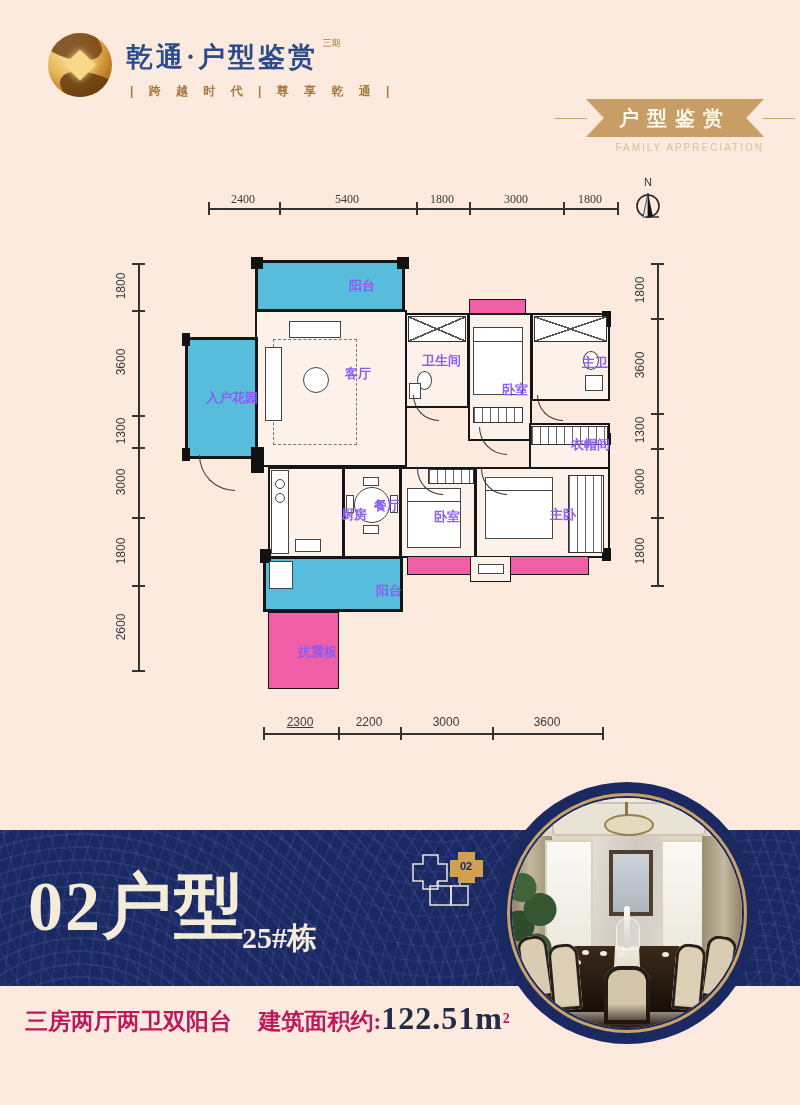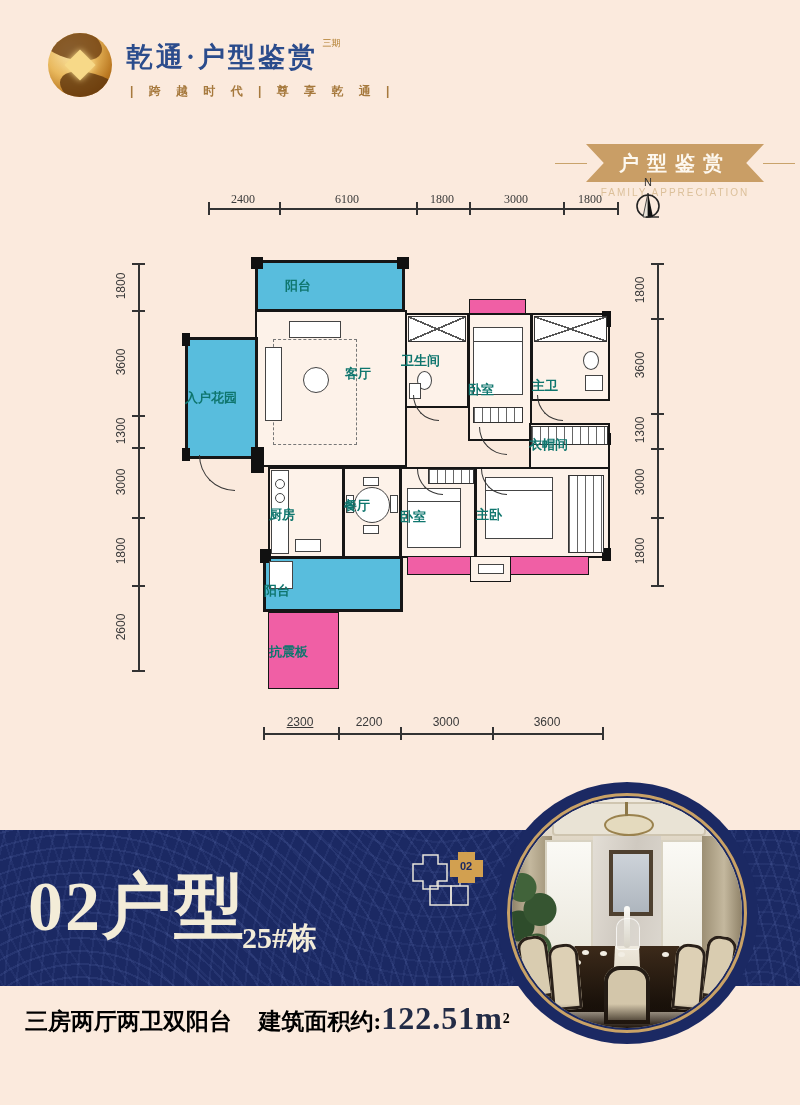--- a/index.html
+++ b/index.html
@@ -26,21 +26,21 @@
   .dimlabel{font-size:12px;color:#3a3a3a;white-space:nowrap;}
   .tickv{width:1.5px;height:13px;background:#333;}
   .tickh{width:13px;height:1.5px;background:#333;}
   .dimline-h{height:1.5px;background:#333;}
   .dimline-v{width:1.5px;background:#333;}
 
   
   .room{position:absolute;border:2.5px solid #161616;background:#fdf2e9;box-sizing:border-box;}
   .blue{background:#58bddd;}
   .pinkfill{background:#f05fa5;}
-  .roomlabel{position:absolute;font-size:13px;font-weight:bold;color:#0f766e;text-align:left;white-space:nowrap;}
+  .roomlabel{position:absolute;font-size:13px;font-weight:bold;color:#8b5cf6;text-align:right;white-space:nowrap;}
   .col{position:absolute;background:#111;}
   .furn{position:absolute;border:1.5px solid #444;background:#fff;box-sizing:border-box;}
   .xbox{position:absolute;border:1.5px solid #333;box-sizing:border-box;background:
     linear-gradient(to top right,transparent calc(50% - .8px),#555 calc(50% - .8px) calc(50% + .8px),transparent calc(50% + .8px)),
     linear-gradient(to bottom right,transparent calc(50% - .8px),#555 calc(50% - .8px) calc(50% + .8px),transparent calc(50% + .8px)),#fff;}
   .hatch{position:absolute;border:1.5px solid #333;box-sizing:border-box;background:repeating-linear-gradient(90deg,#666 0 1.5px,transparent 1.5px 8px),#fff;}
   .arc{position:absolute;border-left:1.5px solid #333;border-bottom:1.5px solid #333;border-radius:0 0 0 100%;box-sizing:border-box;}
   .oval{position:absolute;border:1.5px solid #444;border-radius:50%;background:#fff;box-sizing:border-box;}
 
   
@@ -55,21 +55,21 @@
   .unit-title{font-family:"Liberation Serif",serif;font-weight:bold;color:#f3ecd8;font-size:70px;letter-spacing:2px;}
   .unit-building{font-family:"Liberation Serif",serif;font-weight:bold;color:#f3ecd8;font-size:30px;}
 
   
   .medallion{position:absolute;left:496px;top:782px;width:262px;height:262px;border-radius:50%;background:#1b2963;}
   .med-ring{position:absolute;left:11px;top:11px;width:240px;height:240px;border-radius:50%;border:3px solid #c9a266;box-sizing:border-box;}
   .med-photo{position:absolute;left:16px;top:16px;width:230px;height:230px;border-radius:50%;overflow:hidden;background:linear-gradient(#eee8db,#cfc5b4);}
   .mp{position:absolute;}
 
   
-  .foot-cn{font-family:"Liberation Serif",serif;font-weight:bold;color:#000000;font-size:23px;}
+  .foot-cn{font-family:"Liberation Serif",serif;font-weight:bold;color:#be185d;font-size:23px;}
   .foot-num{font-family:"Liberation Serif",serif;font-weight:bold;color:#232c46;font-size:32px;letter-spacing:1px;}
   .foot-note{font-size:17px;color:#33384a;font-weight:bold;}
 </style>
 </head>
 <body>
 
 <div class="page">
 
   <div class="abs" style="left:48px;top:33px;">
     <div class="sphere abs" style="left:0;top:0;">
@@ -79,27 +79,27 @@
     </div>
     <div class="abs" style="left:78px;top:6px;white-space:nowrap;">
       <span class="brand-name">乾通·户型鉴赏</span>
       <span class="brand-phase">三期</span>
     </div>
     <div class="abs" style="left:82px;top:48px;white-space:nowrap;">
       <span class="brand-tagline">| 跨 越 时 代 | 尊 享 乾 通 |</span>
     </div>
   </div>
 
-  <div class="abs" style="left:555px;top:99px;width:240px;height:55px;margin-top:45px;">
+  <div class="abs" style="left:555px;top:99px;width:240px;height:55px;">
     <div class="hline abs" style="left:0;top:19px;width:32px;"></div>
     <div class="hline abs" style="left:208px;top:19px;width:32px;"></div>
     <div class="ribbon abs" style="left:31px;top:0;">
       <span>户型鉴赏</span>
     </div>
-    <div class="ribbon-sub abs" style="left:31px;top:43px;width:178px;">FAMILY APPRECIATION</div>
+    <div class="ribbon-sub abs" style="left:31px;top:43px;width:178px;text-align:right;">FAMILY APPRECIATION</div>
   </div>
 
   <div class="abs" style="left:633px;top:172px;width:30px;height:48px;text-align:center;">
     <span style="font-size:11px;color:#333;">N</span>
     <svg width="30" height="32" viewBox="0 0 30 32">
       <circle cx="15" cy="16" r="11" fill="none" stroke="#222" stroke-width="1.6"></circle>
       <polygon points="15,3 15,27 10,27" fill="#e8e2d8" stroke="#222" stroke-width="0.8"></polygon>
       <polygon points="15,3 15,27 20,27" fill="#111"></polygon>
       <line x1="13" y1="27" x2="26" y2="27" stroke="#222" stroke-width="1.4"></line>
     </svg>
@@ -107,21 +107,21 @@
 
   <div class="abs" style="left:208px;top:192px;width:410px;height:26px;font-family:Liberation Serif, serif;">
     <div class="dimline-h abs" style="left:0;top:16px;width:410px;"></div>
     <div class="tickv abs" style="left:0px;top:10px;"></div>
     <div class="tickv abs" style="left:71px;top:10px;"></div>
     <div class="tickv abs" style="left:208px;top:10px;"></div>
     <div class="tickv abs" style="left:261px;top:10px;"></div>
     <div class="tickv abs" style="left:355px;top:10px;"></div>
     <div class="tickv abs" style="left:409px;top:10px;"></div>
     <span class="dimlabel abs" style="left:35px;top:0;transform:translateX(-50%);">2400</span>
-    <span class="dimlabel abs" style="left:139px;top:0;transform:translateX(-50%);">6100</span>
+    <span class="dimlabel abs" style="left:139px;top:0;transform:translateX(-50%);">5400</span>
     <span class="dimlabel abs" style="left:234px;top:0;transform:translateX(-50%);">1800</span>
     <span class="dimlabel abs" style="left:308px;top:0;transform:translateX(-50%);">3000</span>
     <span class="dimlabel abs" style="left:382px;top:0;transform:translateX(-50%);">1800</span>
   </div>
 
   <div class="abs" style="left:128px;top:263px;width:26px;height:407px;">
     <div class="dimline-v abs" style="left:10px;top:0;height:407px;"></div>
     <div class="tickh abs" style="left:4px;top:0px;"></div>
     <div class="tickh abs" style="left:4px;top:47px;"></div>
     <div class="tickh abs" style="left:4px;top:152px;"></div>
@@ -243,25 +243,25 @@
     <div class="arc" style="left:14px;top:200px;width:36px;height:36px;"></div>
     <div class="arc" style="left:228px;top:140px;width:26px;height:26px;"></div>
     <div class="arc" style="left:294px;top:172px;width:28px;height:28px;"></div>
     <div class="arc" style="left:352px;top:140px;width:26px;height:26px;"></div>
     <div class="arc" style="left:232px;top:214px;width:26px;height:26px;"></div>
     <div class="arc" style="left:296px;top:214px;width:26px;height:26px;"></div>
 
     <span class="roomlabel" style="left:100px;top:22px;width:90px;">阳台</span>
     <span class="roomlabel" style="left:160px;top:110px;">客厅</span>
     <span class="roomlabel" style="left:0px;top:134px;width:73px;">入户花园</span>
-    <span class="roomlabel" style="left:216px;top:97px;width:44px;">卫生间</span>
+    <span class="roomlabel" style="left:232px;top:97px;width:44px;">卫生间</span>
     <span class="roomlabel" style="left:283px;top:126px;width:60px;">卧室</span>
-    <span class="roomlabel" style="left:347px;top:99px;width:76px;margin-top:23px;">主卫</span>
+    <span class="roomlabel" style="left:347px;top:99px;width:76px;">主卫</span>
     <span class="roomlabel" style="left:344px;top:181px;width:81px;">衣帽间</span>
-    <span class="roomlabel" style="left:84px;top:251px;width:74px;">厨房</span>
+    <span class="roomlabel" style="left:84px;top:251px;width:74px;padding-left:24px;">厨房</span>
     <span class="roomlabel" style="left:159px;top:242px;width:56px;">餐厅</span>
     <span class="roomlabel" style="left:215px;top:253px;width:60px;">卧室</span>
     <span class="roomlabel" style="left:291px;top:251px;width:100px;">主卧</span>
     <span class="roomlabel" style="left:79px;top:327px;width:138px;">阳台</span>
     <span class="roomlabel" style="left:84px;top:388px;width:68px;">抗震板</span>
   </div>
 
 
   <div class="band"></div>
 

